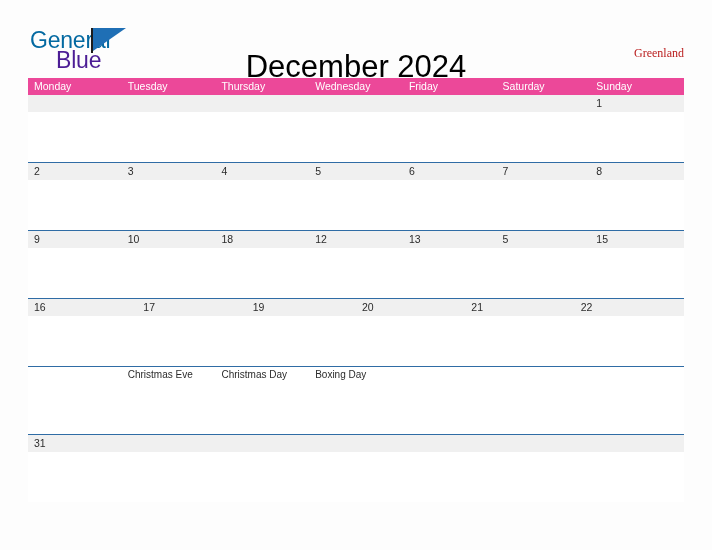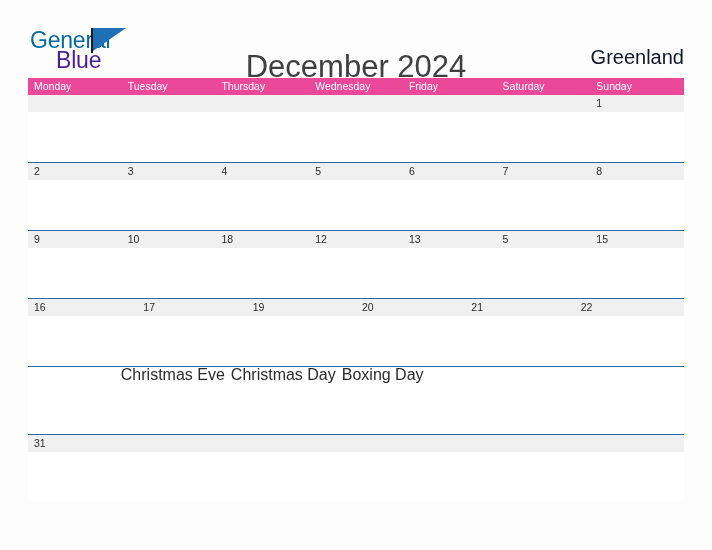--- a/index.html
+++ b/index.html
@@ -65,33 +65,33 @@
     background: #1c1c1c;
   }
 
   .calendar-title {
     position: absolute;
     left: 0;
     top: 28px;
     width: 712px;
     text-align: center;
     font-size: 31px;
-    color: #404040;
+    color: #000000;
     font-weight: normal;
     letter-spacing: 0px;
     font-family: "Liberation Sans", sans-serif;
   }
 
   .region-label {
     position: absolute;
     right: 28px;
     top: 46px;
-    font-size: 20px;
-    color: #0f172a;
-    font-family: Liberation Sans, sans-serif;
+    font-size: 12px;
+    color: #b91c1c;
+    font-family: Liberation Serif, serif;
   }
 
   
   .calendar {
     position: absolute;
     left: 28px;
     top: 78px;
     width: 656px;
   }
 
@@ -138,21 +138,21 @@
     padding-left: 6px;
     box-sizing: border-box;
   }
   .event-cell {
     flex: 1 1 0;
     padding-left: 6px;
     padding-top: 1px;
     box-sizing: border-box;
   }
   .event-text {
-    font-size: 16px;
+    font-size: 10px;
     line-height: 13px;
     color: #2b2b2b;
     display: block;
     white-space: nowrap;
   }
 </style>
 </head>
 <body>
 
 <div class="page-header">

